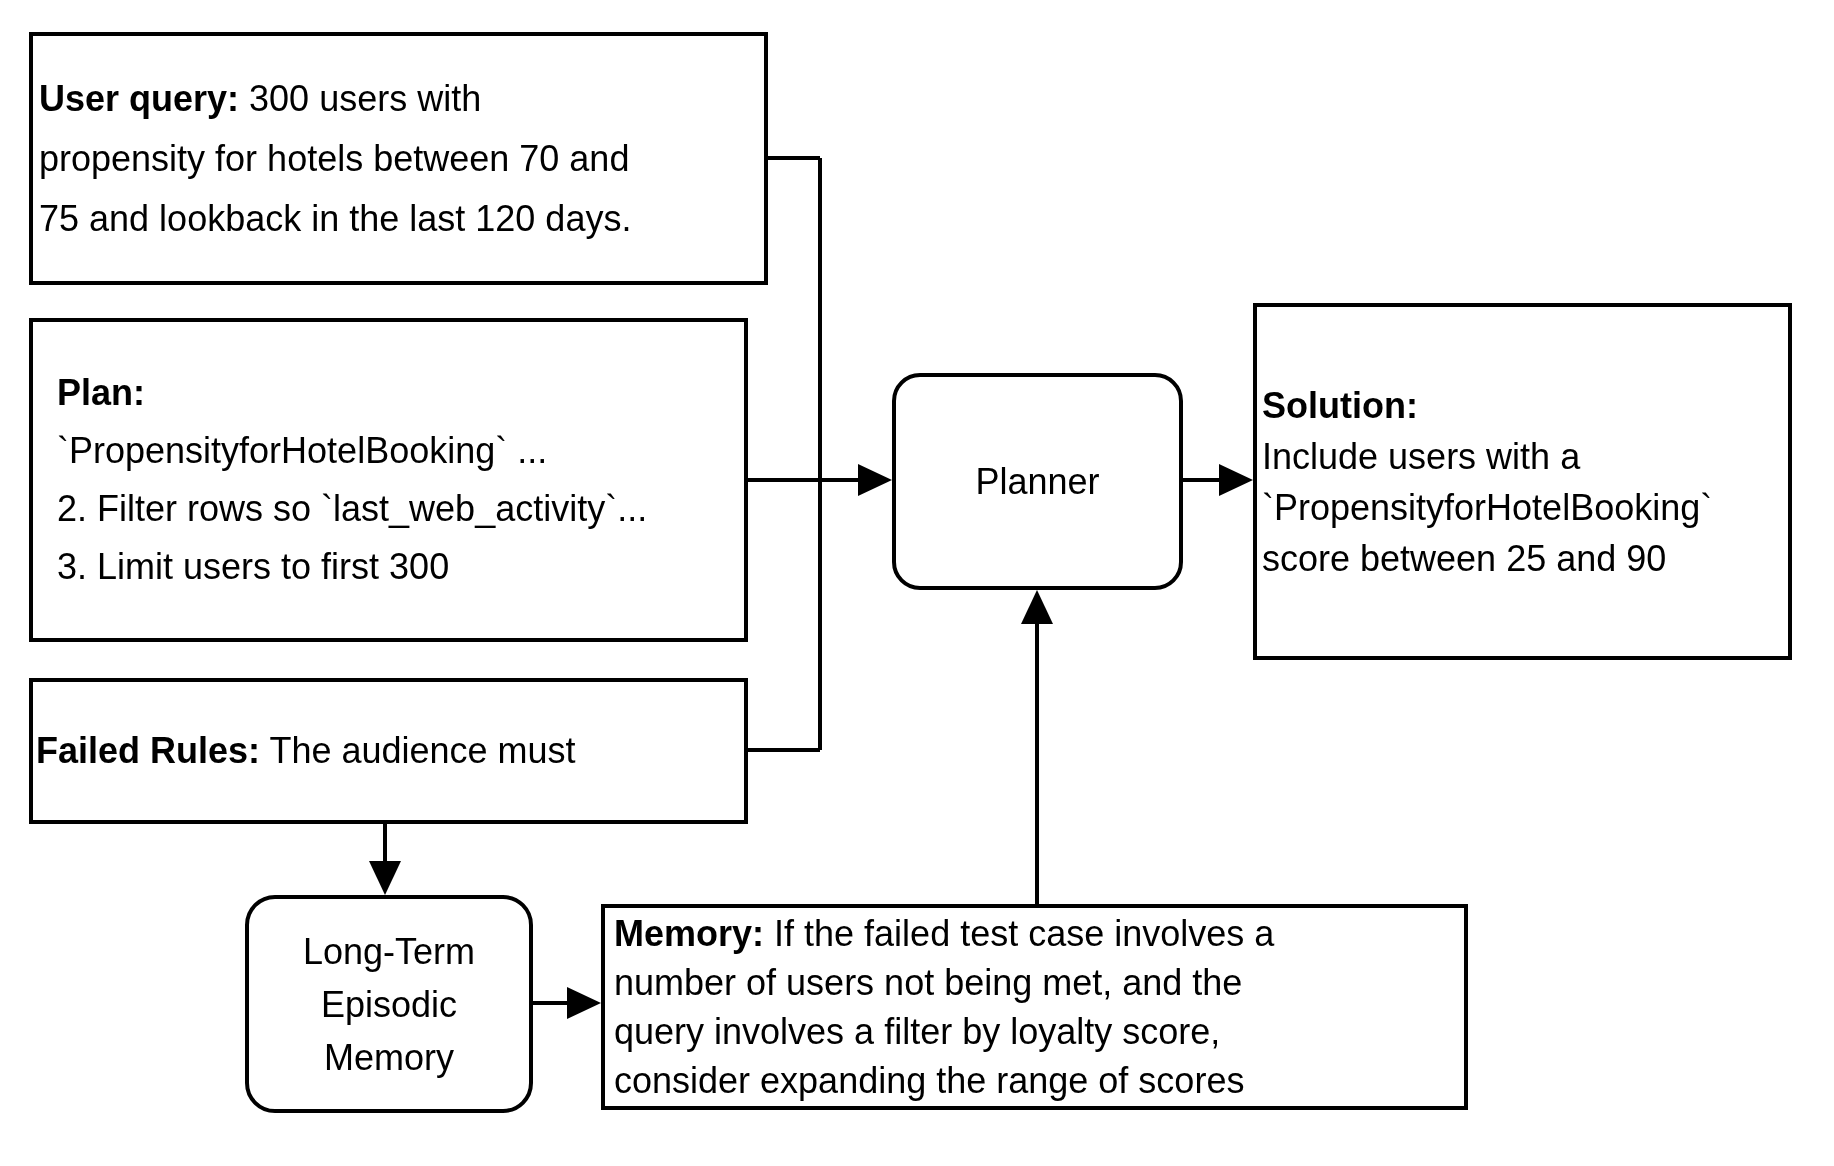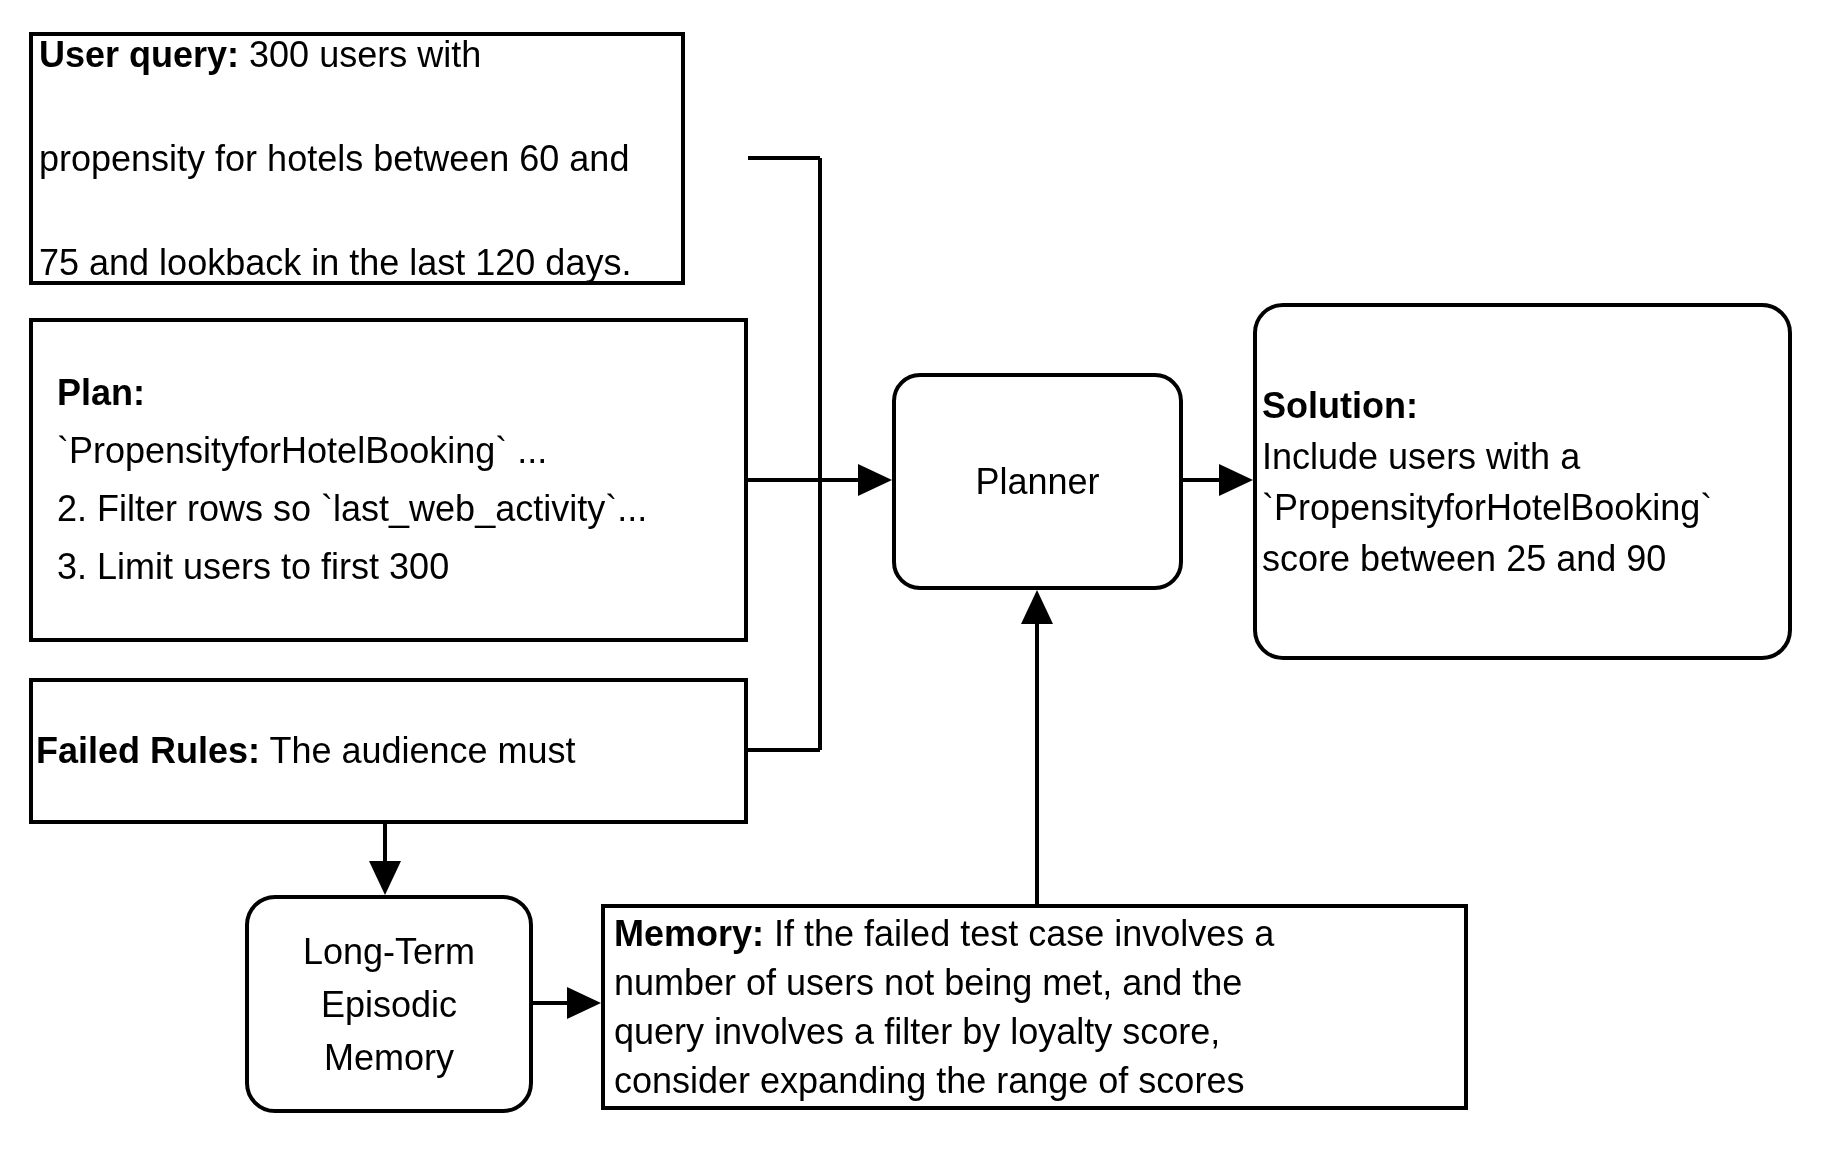--- a/index.html
+++ b/index.html
@@ -34,24 +34,24 @@
     justify-content: center;
     z-index: 2;
     font-size: 36px;
   }
   .node .line {
     white-space: pre;
   }
   .b { font-weight: 700; }
 
   
-  #box-user-query   { left: 29px;  top: 32px;  width: 656px; height: 253px; padding: 0 6px; line-height: 60px; gap: 44px; }
+  #box-user-query   { left: 29px;  top: 32px;  width: 739px; height: 253px; padding: 0 6px; line-height: 60px; }
   #box-plan         { left: 29px;  top: 318px; width: 719px; height: 324px; padding: 0 24px; line-height: 58px; }
   #box-failed-rules { left: 29px;  top: 678px; width: 719px; height: 146px; padding: 0 3px; line-height: 62px; }
-  #box-solution     { left: 1253px; top: 303px; width: 539px; height: 357px; padding: 0 5px; line-height: 51px; border-radius: 30px; }
+  #box-solution     { left: 1253px; top: 303px; width: 539px; height: 357px; padding: 0 5px; line-height: 51px; }
   #box-memory      { left: 601px; top: 904px; width: 867px; height: 206px; padding: 0 9px; line-height: 49px; }
 
   
   .rounded {
     border-radius: 28px;
     text-align: center;
     align-items: center;
   }
   #box-planner { left: 892px; top: 373px; width: 291px; height: 217px; line-height: 52px; }
   #box-ltem    { left: 245px; top: 895px; width: 288px; height: 218px; line-height: 53px; border-radius: 30px; }
@@ -90,21 +90,21 @@
 
     <polyline class="stroke-line" points="533,1003 569,1003"></polyline>
     <polygon class="arrowhead" points="601,1003 567,987 567,1019"></polygon>
 
     <polyline class="stroke-line" points="1037,904 1037,622"></polyline>
     <polygon class="arrowhead" points="1037,590 1021,624 1053,624"></polygon>
   </svg>
 
   <div class="node" id="box-user-query">
     <div class="line"><span class="b">User query:</span><span> 300 users with</span></div>
-    <div class="line">propensity for hotels between 60 and</div>
+    <div class="line">propensity for hotels between 70 and</div>
     <div class="line">75 and lookback in the last 120 days.</div>
   </div>
 
   <div class="node" id="box-plan">
     <div class="line b">Plan:</div>
     <div class="line">`PropensityforHotelBooking` ...</div>
     <div class="line">2. Filter rows so `last_web_activity`...</div>
     <div class="line">3. Limit users to first 300</div>
   </div>
 

